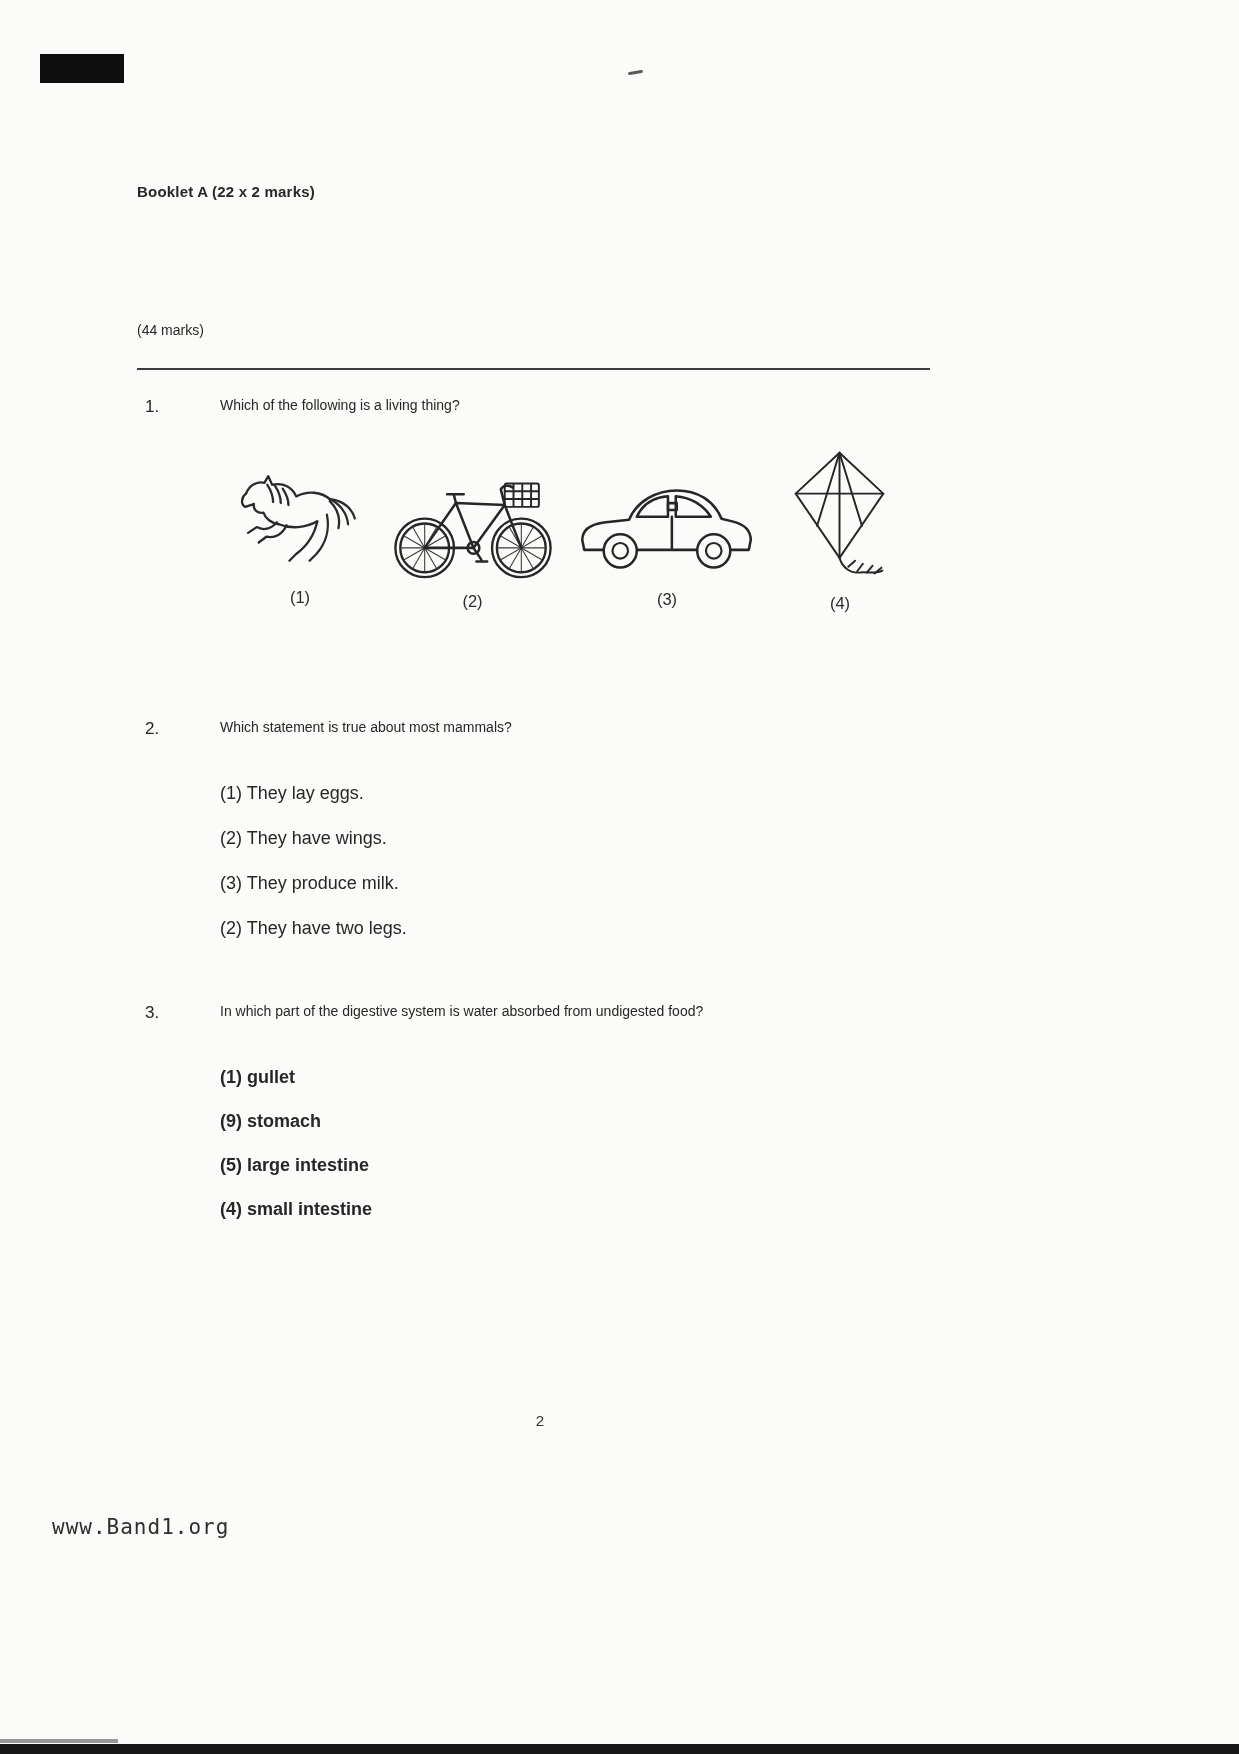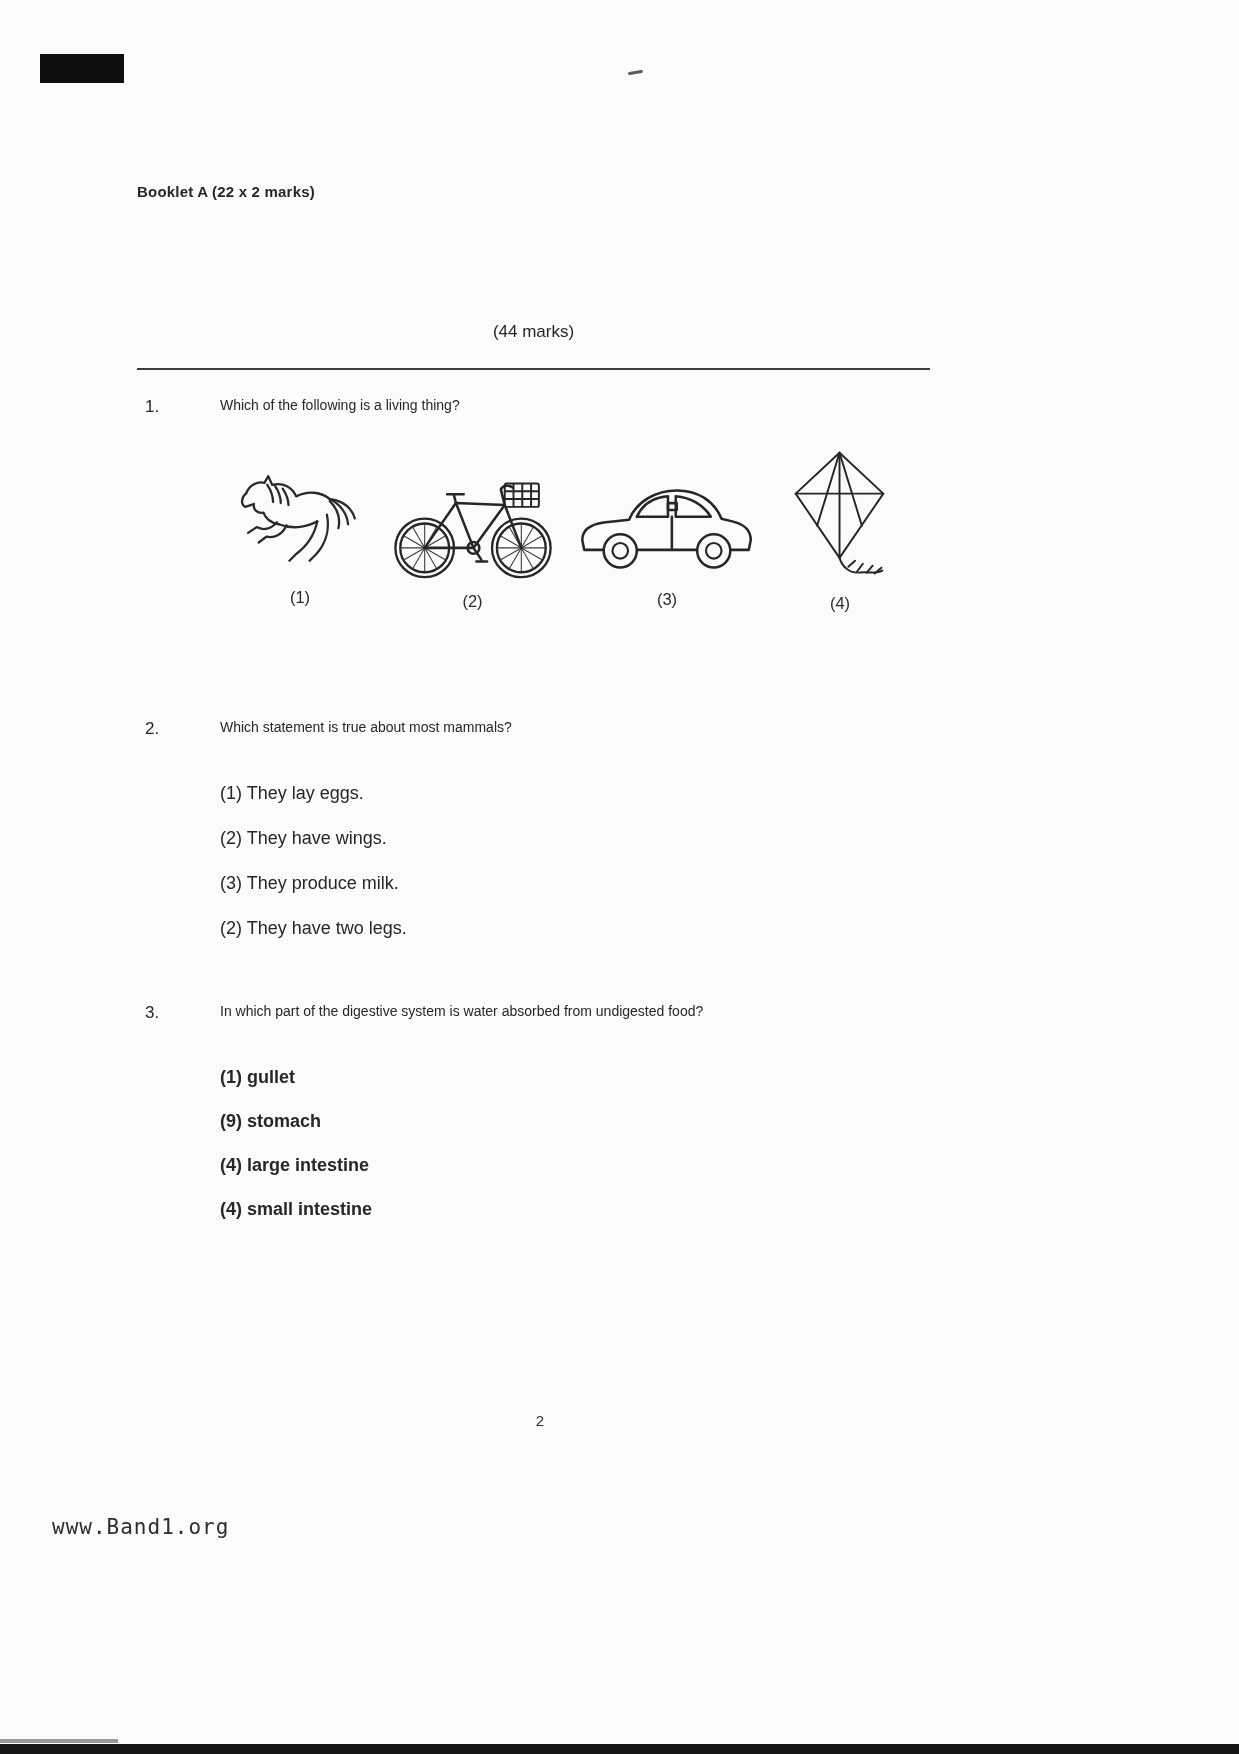--- a/index.html
+++ b/index.html
@@ -10,21 +10,21 @@
     background:#fbfbf9;
     font-family:"Liberation Sans", sans-serif;
     color:#272727;
     overflow:hidden;
   }
   .abs { position:absolute; }
   .scan-block { left:40px; top:54px; width:84px; height:29px; background:#0e0e0e; }
   .scan-dash { left:628px; top:71px; width:15px; height:3px; background:#5a5a5a; transform:rotate(-10deg); border-radius:2px; }
   .title { left:137px; top:183px; font-size:15px; font-weight:bold; letter-spacing:.2px; }
   .instructions { left:137px; top:226px; width:793px; font-size:17px; line-height:28px; text-align:justify; margin:0; word-spacing:2px; }
-  .marks { left:137px; top:322px; width:793px; text-align:center; font-size:17px; }
+  .marks { left:137px; top:322px; width:793px; text-align:left; font-size:14px; }
   .rule { left:137px; top:368px; width:793px; height:0; border-top:2px solid #3c3c3c; }
   .qnum { position:absolute; left:145px; font-size:17px; }
   .qtext { position:absolute; left:220px; font-size:14px; }
   .q1 .qnum, .q1 .qtext { top:397px; }
   .q2 .qnum, .q2 .qtext { top:719px; }
   .q3 .qnum, .q3 .qtext { top:1003px; }
   .fig { position:absolute; margin:0; text-align:center; }
   .fig svg { display:block; margin:0 auto; }
   .fig figcaption { font-size:16.5px; margin-top:8px; color:#2b2b2b; }
   .options { position:absolute; left:220px; }
@@ -168,21 +168,21 @@
     <div class="option">(2) They have two legs.</div>
   </div>
 
   <div class="q3">
     <span class="qnum">3.</span>
     <span class="qtext">In which part of the digestive system is water absorbed from undigested food?</span>
   </div>
   <div class="options options-q3">
     <div class="option">(1) gullet</div>
     <div class="option">(9) stomach</div>
-    <div class="option">(4) large intestine</div>
+    <div class="option">(5) large intestine</div>
     <div class="option">(4) small intestine</div>
   </div>
 
   <div class="abs page-number">2</div>
   <div class="abs watermark">www.Band1.org</div>
   <div class="abs bottom-smudge"></div>
   <div class="abs bottom-bar"></div>
 
 </div>
 

